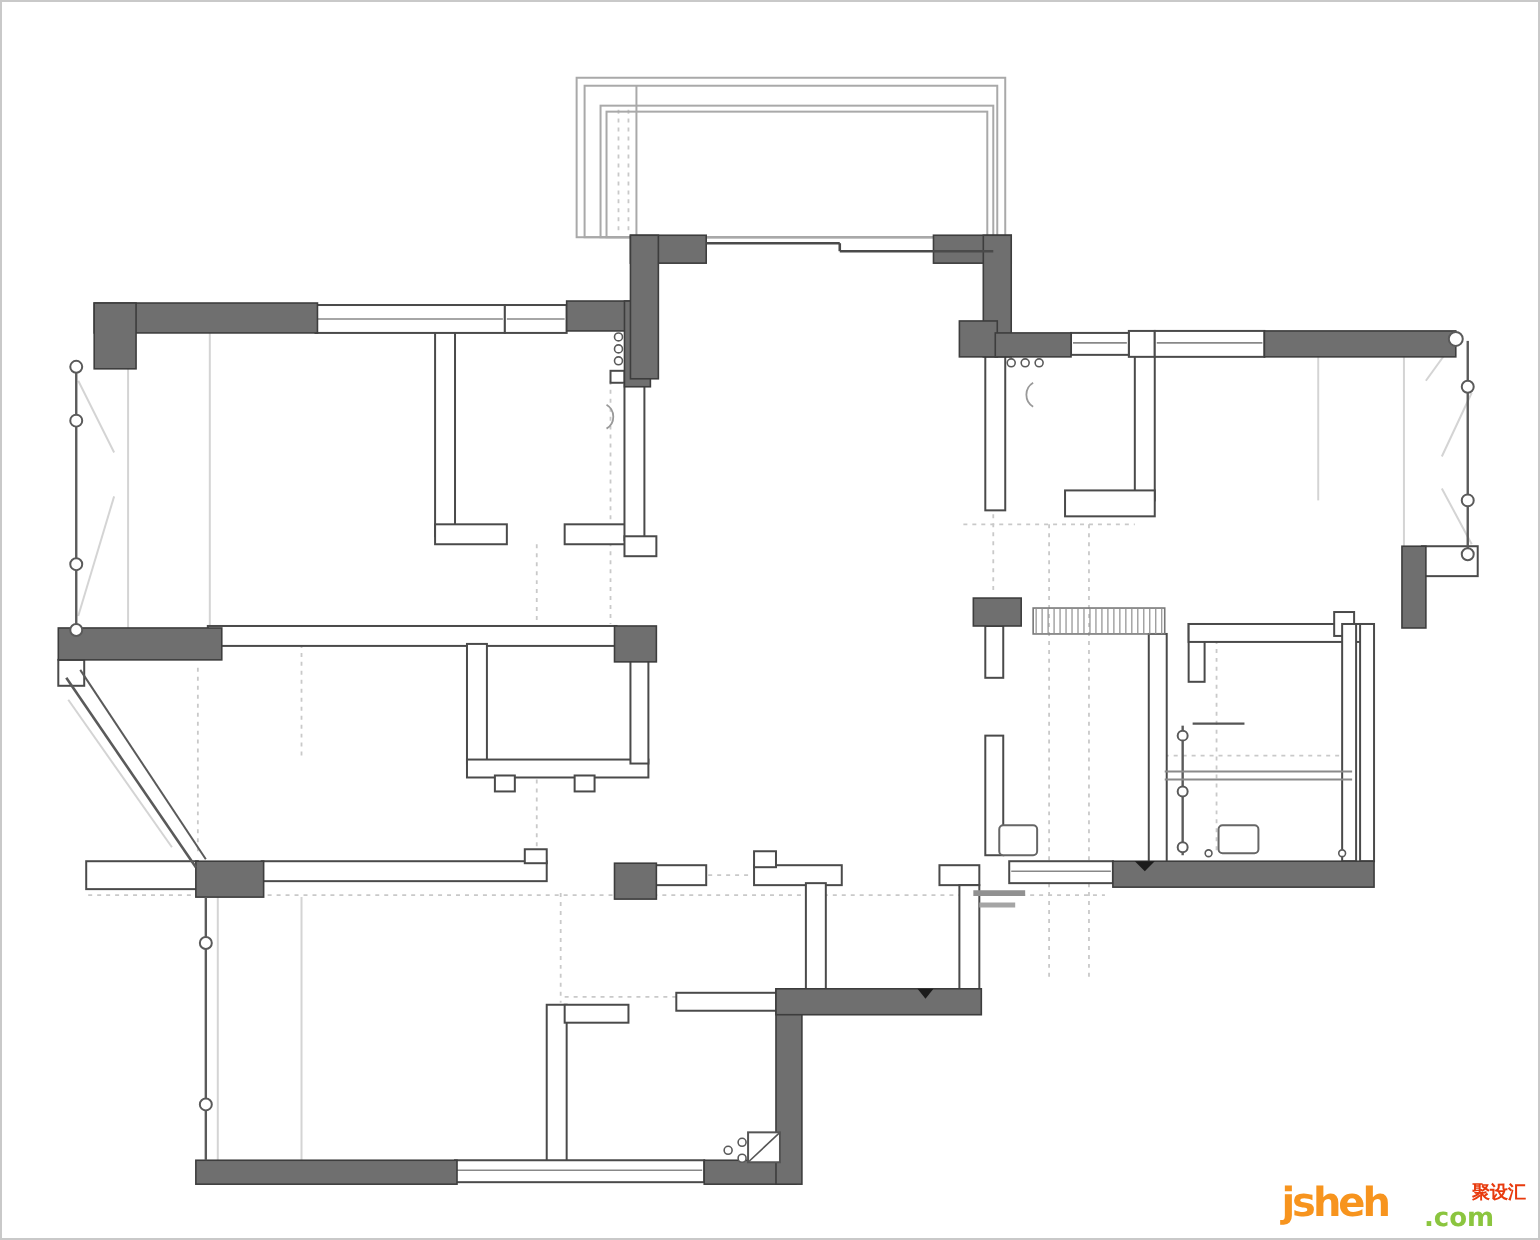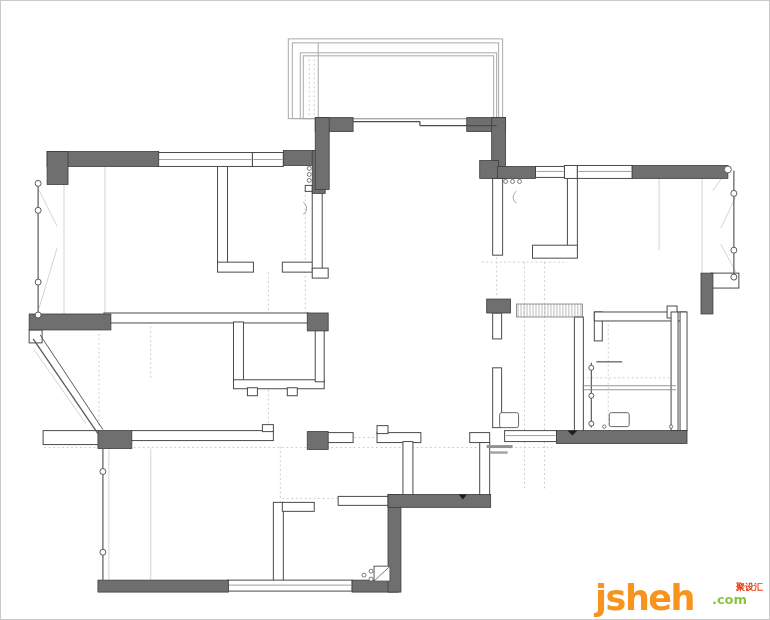--- a/index.html
+++ b/index.html
@@ -1,20 +1,20 @@
 <!DOCTYPE html>
 <html><head>
 <meta charset="utf-8">
 <style>
   html,body{margin:0;padding:0;background:#fff;}
   .page{position:relative;width:768px;height:618px;border:1px solid #c9c9c9;background:#fff;overflow:hidden;
         font-family:"DejaVu Sans",sans-serif;}
   .plan-svg{position:absolute;left:0;top:0;width:768px;height:618px;}
   .logo{position:absolute;right:6px;bottom:3px;display:flex;align-items:flex-start;user-select:none;cursor:pointer;}
-  .logo-main{font-weight:bold;font-size:35px;line-height:1;letter-spacing:-1.5px;
+  .logo-main{font-weight:bold;font-size:20px;line-height:1;letter-spacing:-1.5px;
              font-family:"DejaVu Sans",sans-serif;}
   .logo-side{display:flex;flex-direction:column;margin-left:2px;margin-top:2px;}
   .logo-cn{font-size:9px;font-weight:bold;line-height:1.1;}
   .logo-com{font-size:13px;font-weight:bold;line-height:1;}
 </style>
 </head>
 <body>
 
 <div class="page">
   <svg class="plan-svg" viewBox="0 0 770 620" xmlns="http://www.w3.org/2000/svg">

